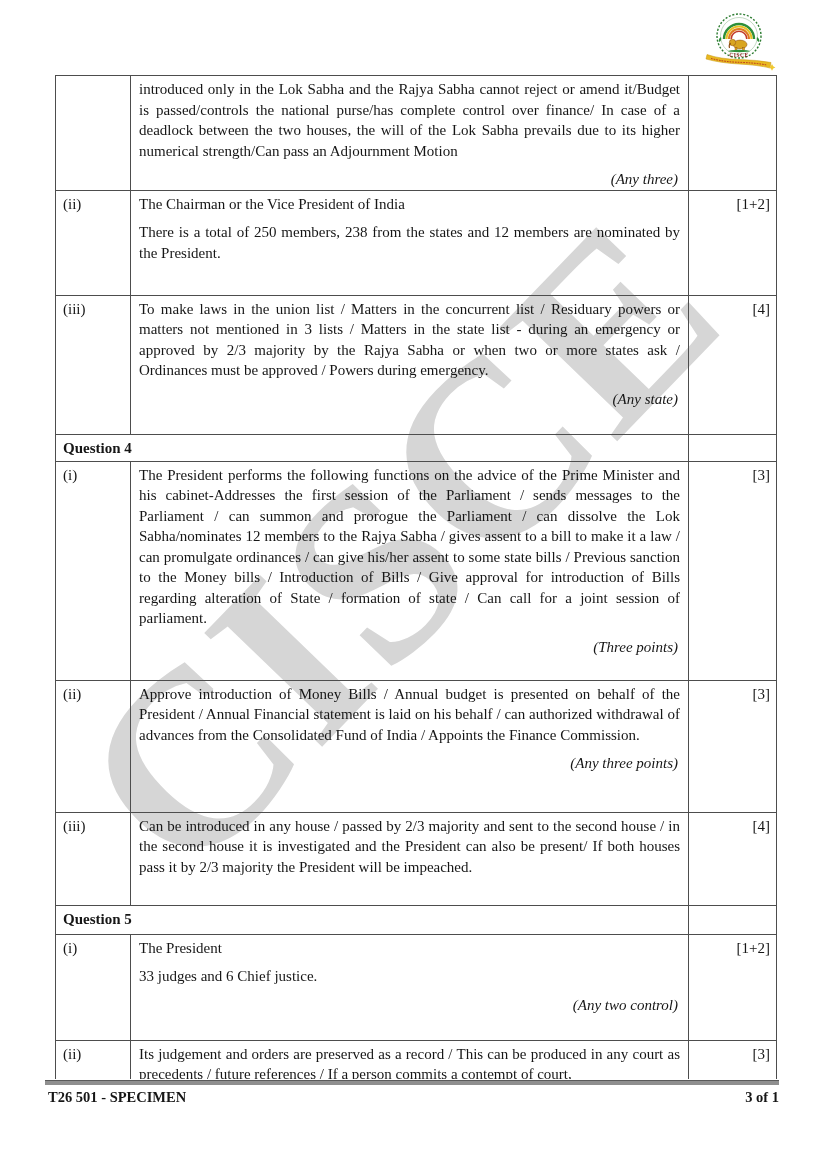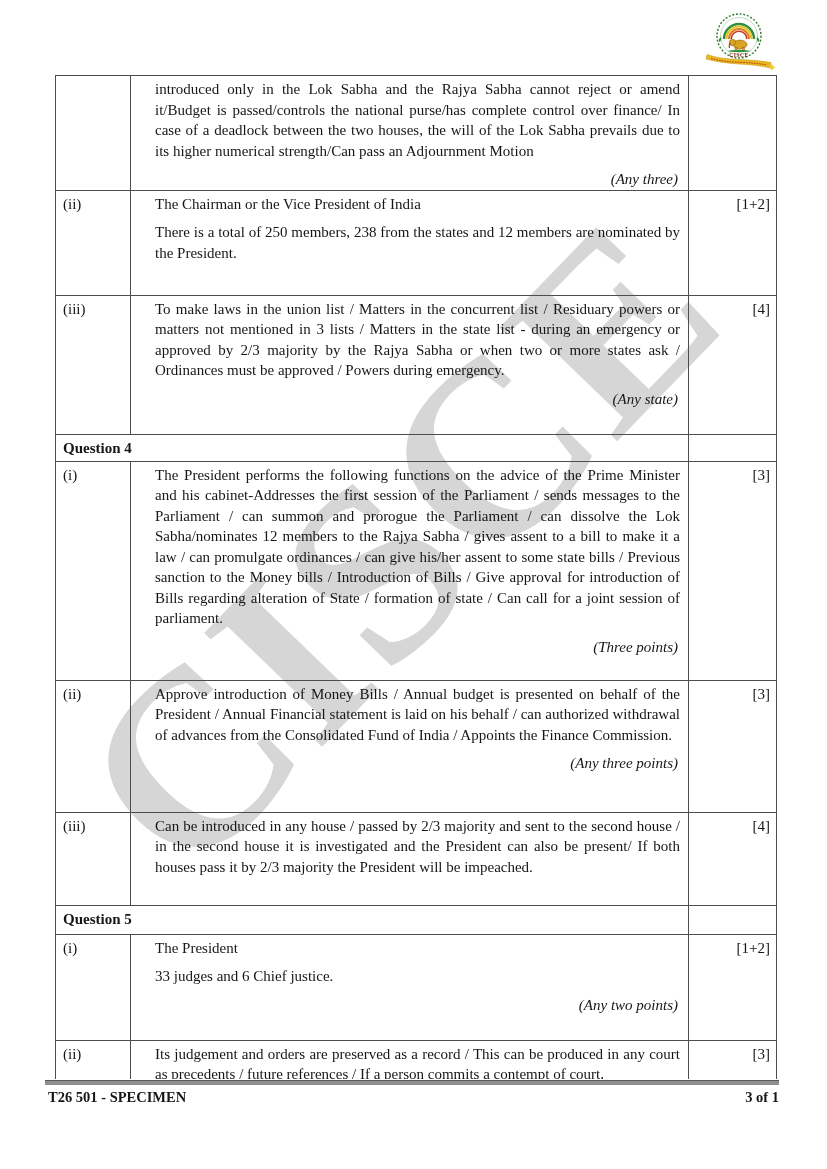--- a/index.html
+++ b/index.html
@@ -19,21 +19,21 @@
   .logo{position:absolute;left:700px;top:10px;width:78px;height:64px;z-index:2;}
   
   .table-clip{position:absolute;left:55px;top:75px;width:722px;height:1004px;overflow:hidden;z-index:1;}
   table.answers{border-collapse:collapse;width:721px;table-layout:fixed;background:transparent;}
   table.answers td{
     border:1px solid #4d4d4d;vertical-align:top;
     font-size:15px;line-height:20.5px;background:transparent;
   }
   td.num-cell{padding:3px 4px 0 7px;}
   td.content-cell{padding:3px 8px 0 8px;text-align:justify;}
-  td.content-cell p{margin:0 0 8px 16px;}
+  td.content-cell p{margin:0 0 8px 0;}
   td.content-cell .note{text-align:right;font-style:italic;margin-top:4px;padding-right:2px;}
   td.marks-cell{padding:3px 6px 0 0;text-align:right;}
   td.section-cell{font-weight:bold;padding:3px 0 0 7px;}
   
   .footer-rule{
     position:absolute;left:45px;top:1080px;width:734px;height:4px;
     background:#8f8f8f;border-top:1px solid #5a5a5a;z-index:3;
   }
   .footer-left{
     position:absolute;left:48px;top:1089px;font-weight:bold;font-size:14.5px;z-index:3;
@@ -142,21 +142,21 @@
         </tr>
         <tr style="height: 29px;">
           <td colspan="2" class="section-cell">Question 5</td>
           <td class="marks-cell"></td>
         </tr>
         <tr style="height: 106px;">
           <td class="num-cell">(i)</td>
           <td class="content-cell">
             <p>The President</p>
             <p>33 judges and 6 Chief justice.</p>
-            <div class="note">(Any two points)</div>
+            <div class="note">(Any two control)</div>
           </td>
           <td class="marks-cell">[1+2]</td>
         </tr>
         <tr style="height: 41px;">
           <td class="num-cell">(ii)</td>
           <td class="content-cell">
             <p>Its judgement and orders are preserved as a record / This can be produced in any court as precedents / future references / If a person commits a contempt of court,</p>
           </td>
           <td class="marks-cell">[3]</td>
         </tr>

